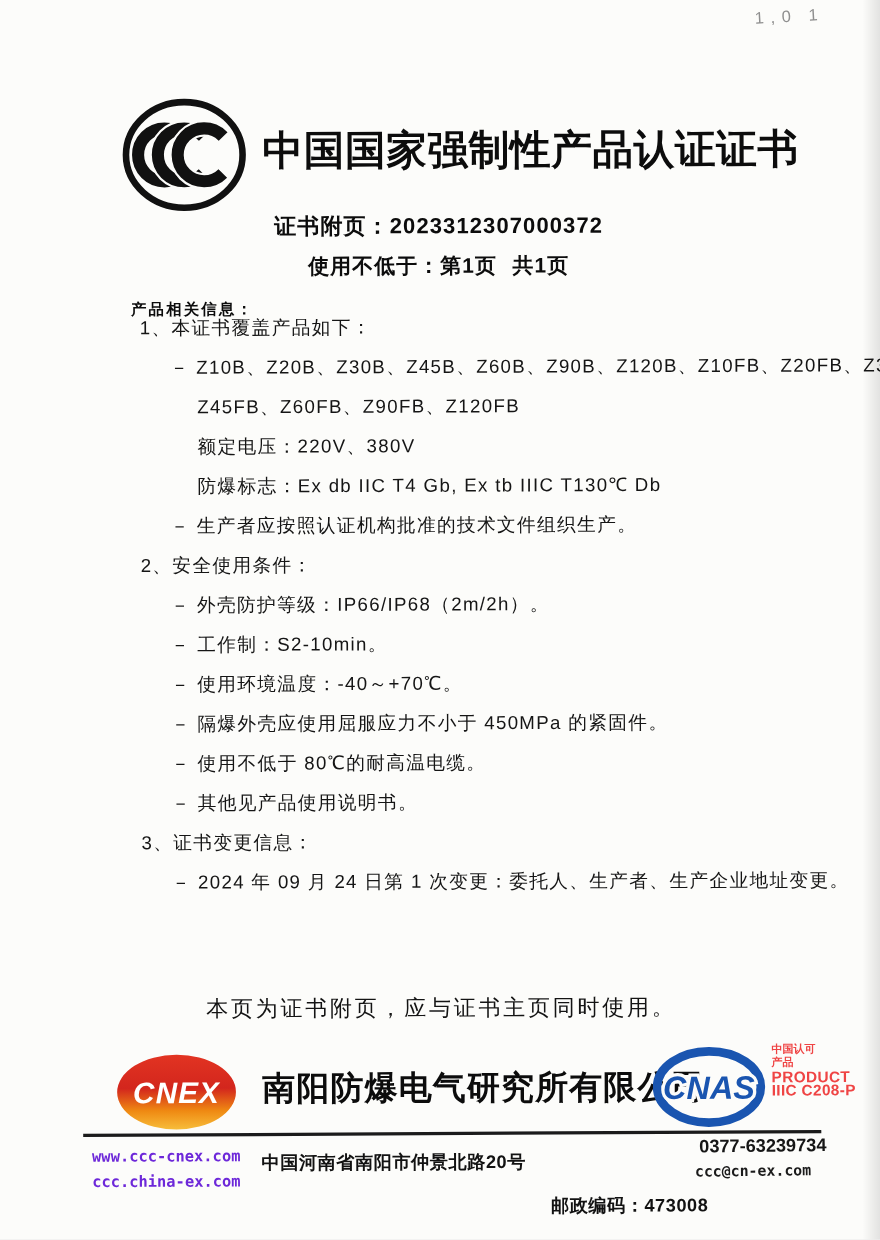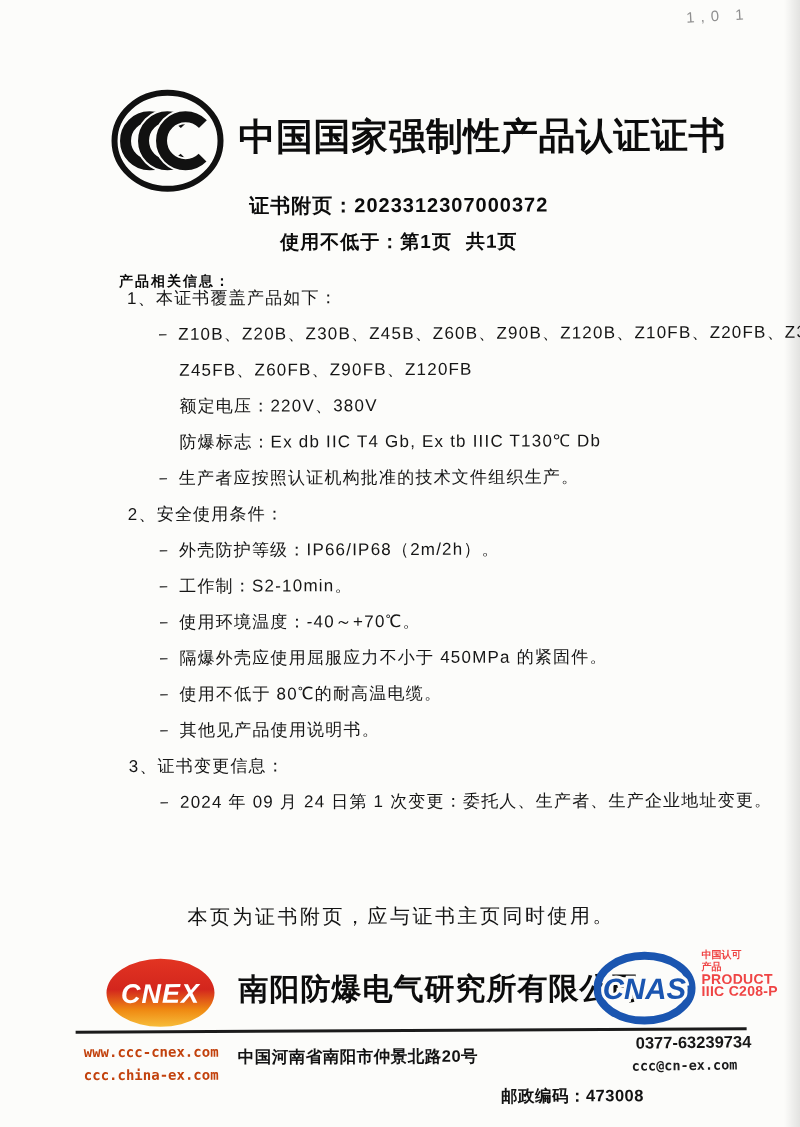--- a/index.html
+++ b/index.html
@@ -66,21 +66,21 @@
   .cnas-cap-en { font-size:14px; font-weight:700; letter-spacing:0.3px; }
 
   .rule {
     position:absolute; left:74px; top:1029px; width:671px; height:3px;
     background:#1b1b1b; transform:rotate(-0.1deg);
   }
 
   .urls {
     position:absolute; left:82px; top:1040px;
     font-family:"DejaVu Sans Mono", monospace; font-size:14px; font-weight:700;
-    line-height:23px; color:#c2410c; white-space:nowrap;
+    line-height:23px; color:#6d28d9; white-space:nowrap;
   }
   .address {
     position:absolute; left:236px; top:1046px; font-size:16.5px; font-weight:700;
     letter-spacing:0.5px; color:#121212; white-space:nowrap;
   }
   .postal {
     position:absolute; left:499px; top:1046px; font-size:16.5px; font-weight:700;
     letter-spacing:0.5px; color:#121212; white-space:nowrap;margin-top:40px;
   }
   .phone {

